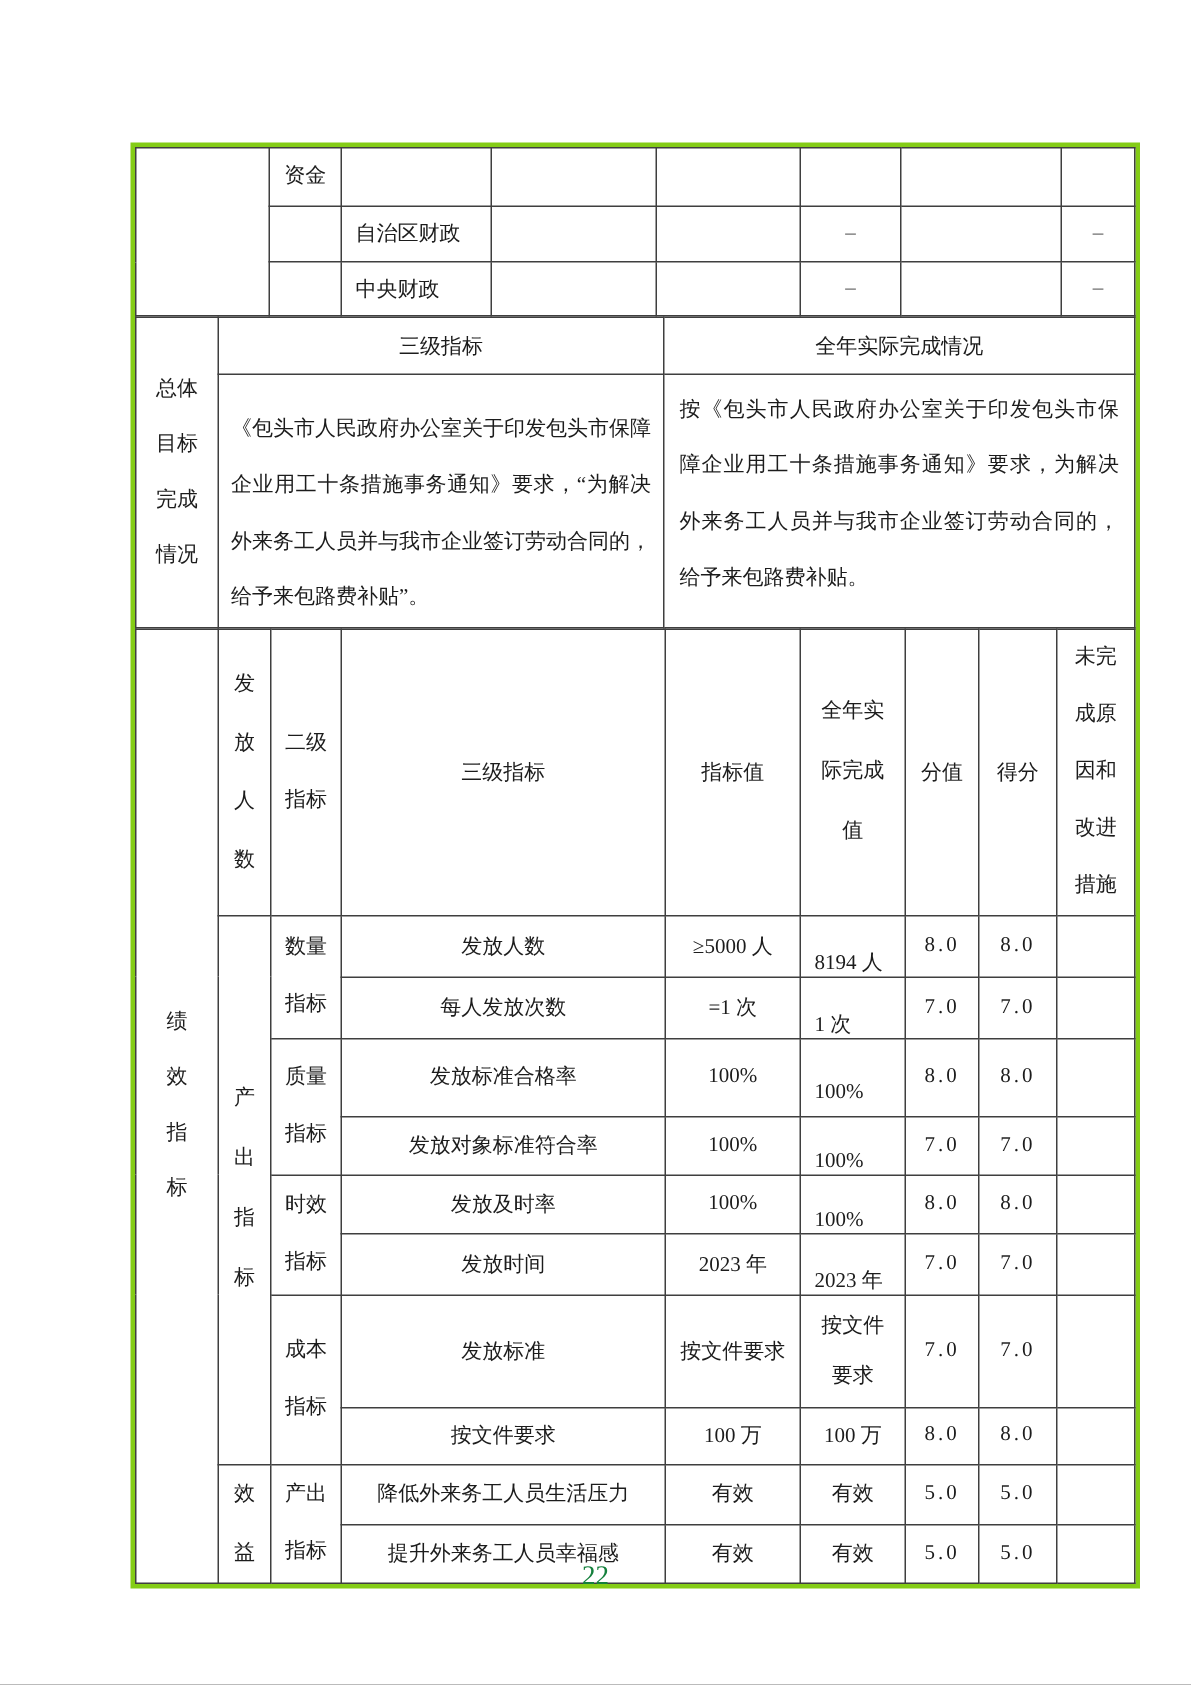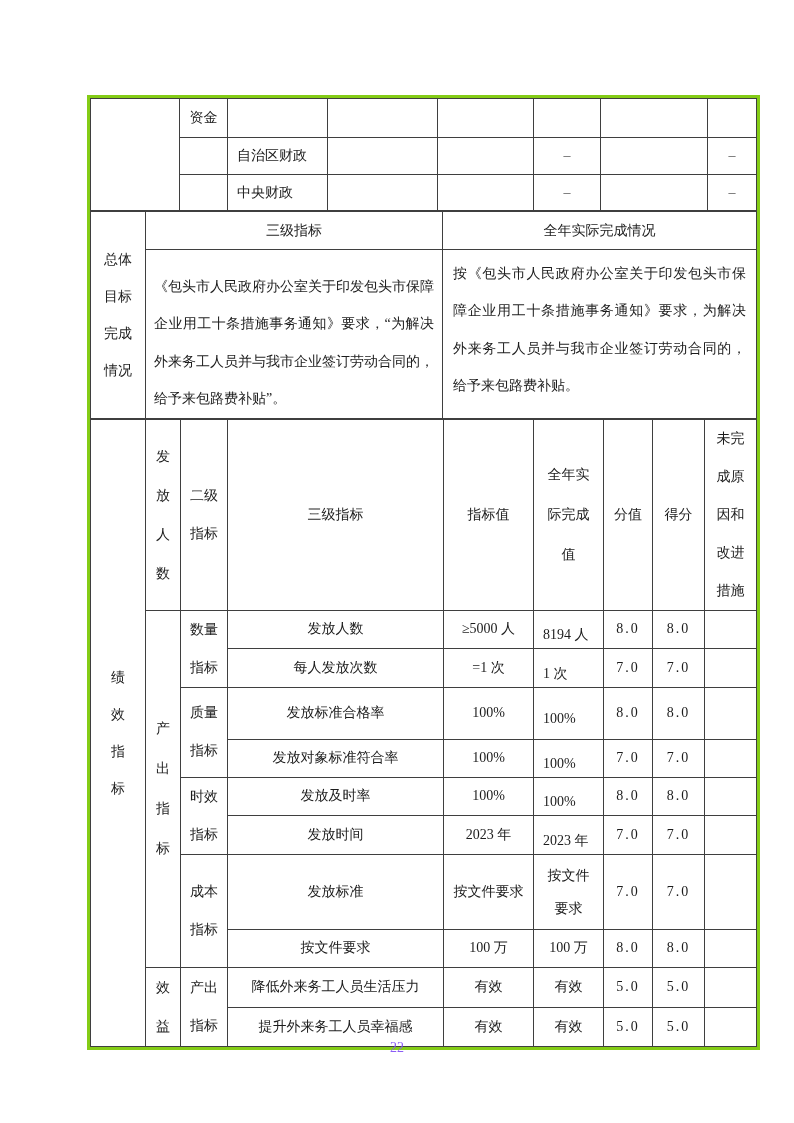--- a/index.html
+++ b/index.html
@@ -24,27 +24,27 @@
   .v2 { width:2.1em;  margin:0 auto; word-break:break-all; line-height:38px; }
   .v3 { width:3.1em;  margin:0 auto; word-break:break-all; line-height:38px; }
   .lh40 { line-height:40px; }
   .lh37 { line-height:37px; }
   .goaltext {
     text-align:justify; vertical-align:top; padding:18px 8px 0 8px;
     line-height:37.4px; word-break:break-all;
   }
   .goaltext2 { padding:5px 10px 0 10px;font-family:Liberation Serif, serif; }
   .leftpad { text-align:left; padding-left:9px; }
-  .actual-low { text-align:left; padding-left:9px; padding-top:12px; }
+  .actual-low { text-align:left; padding-left:9px; padding-top:22px; }
   .score { letter-spacing:2px; }
   .dash { color:#555; }
   .wrap-actual { width:3.1em; margin:0 auto; word-break:break-all; line-height:33px; }
   .page-num {
     position:absolute; left:0; right:0; top:1040px; text-align:center;
-    font-size:14px; color:#8b5cf6;
+    font-size:18px; color:#15803d;
   }
 </style>
 </head>
 <body>
 
 <div class="sheet">
   <div class="tbl-wrap">
 
     <table>
       <colgroup>

